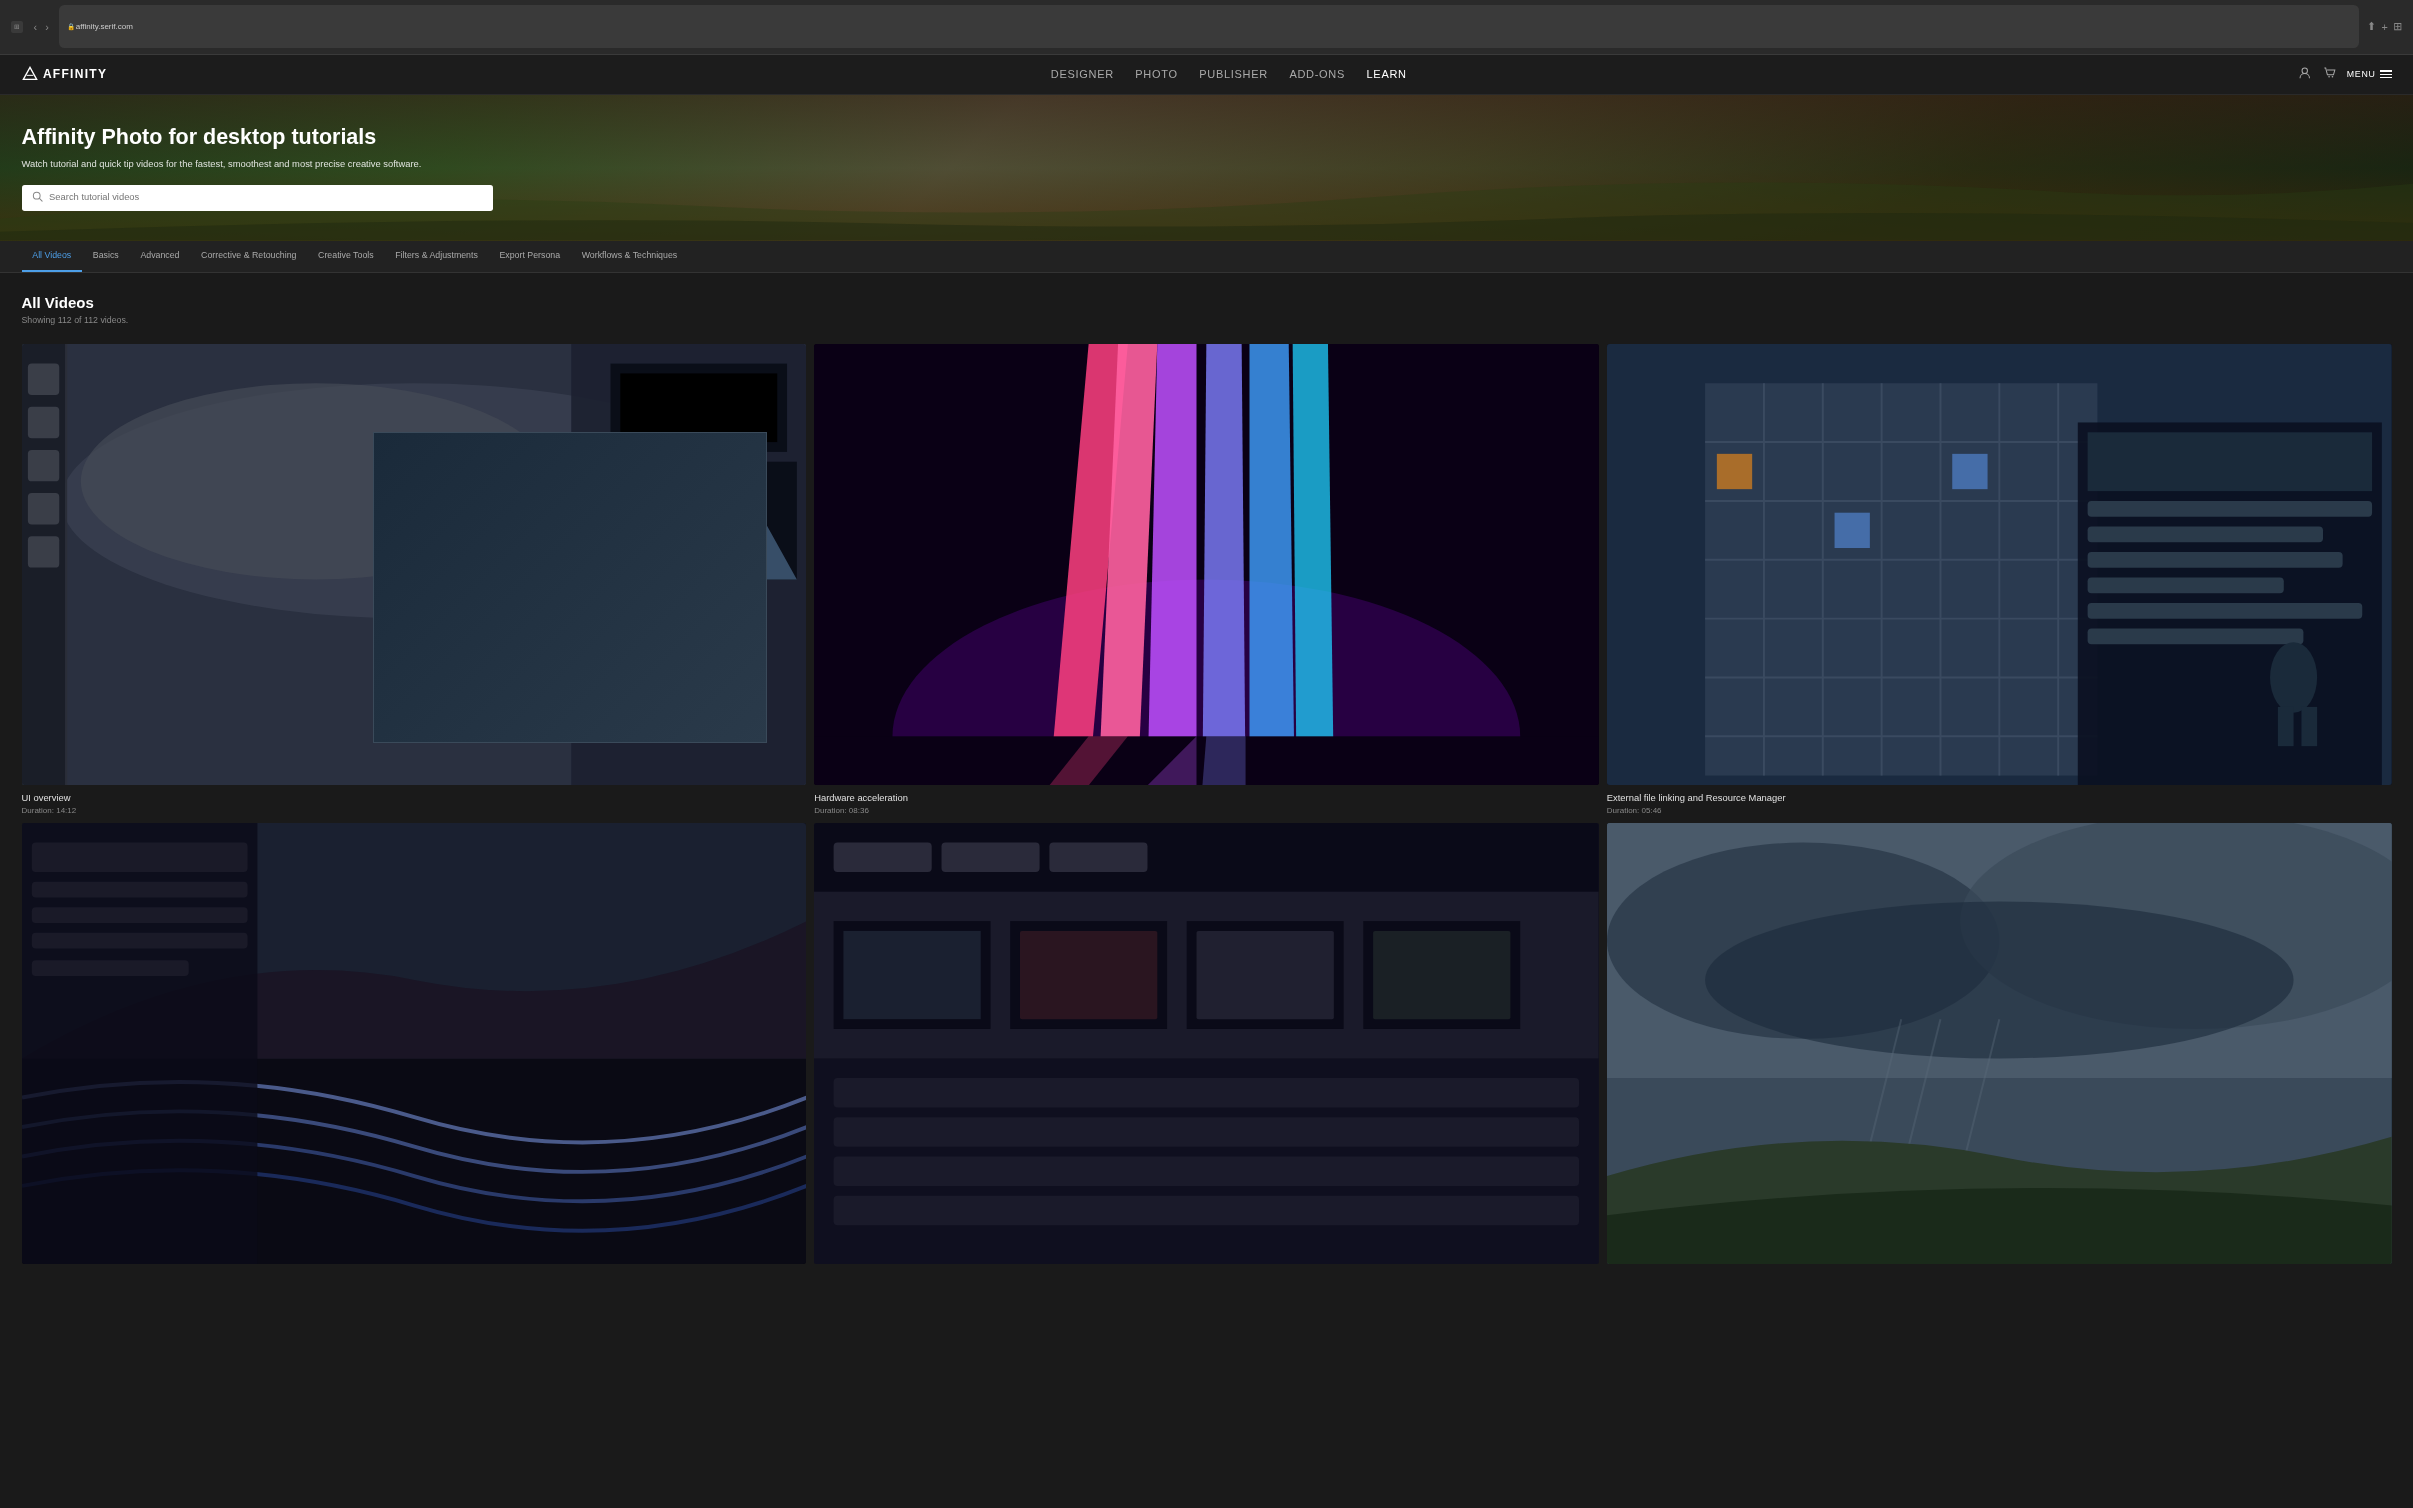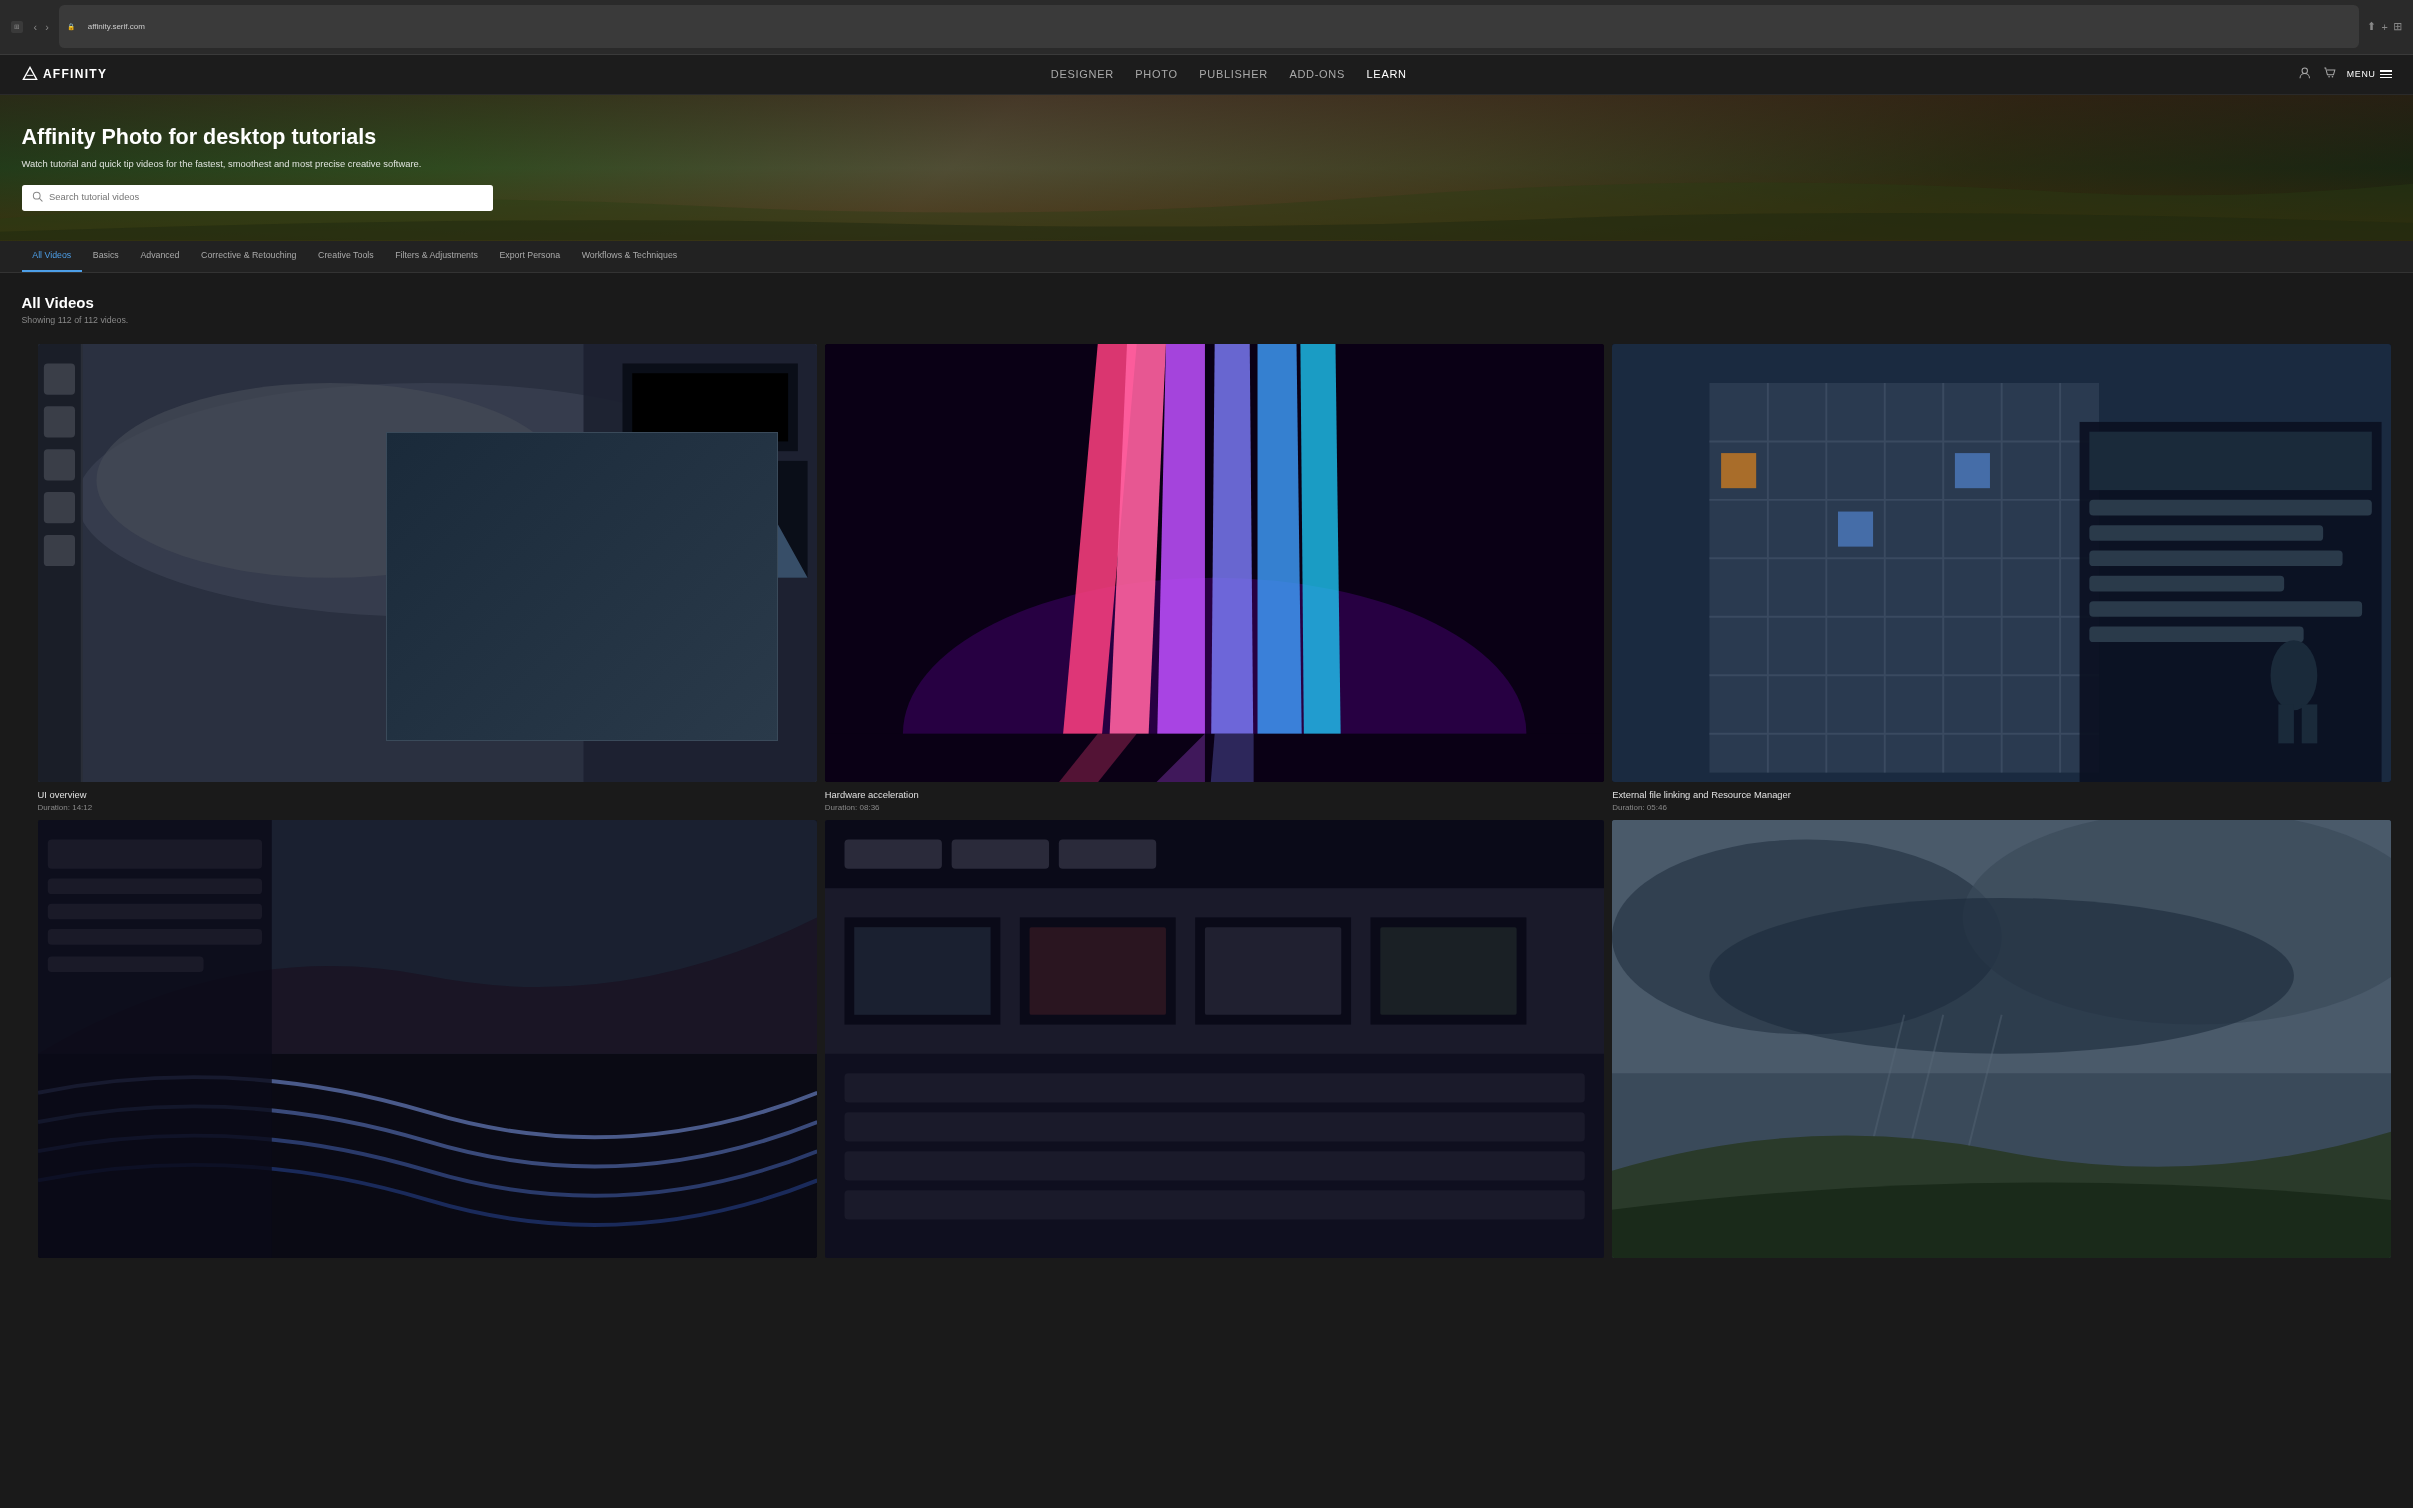--- a/index.html
+++ b/index.html
@@ -17,21 +17,21 @@
     .browser-controls { display: flex; gap: 4px; align-items: center; }
     .nav-arrows { display: flex; gap: 2.7px; color: #888; font-size: 9.4px; }
     .nav-arrow { background: none; border: none; color: #888; cursor: pointer; font-size: 10.8px; padding: 1.3px 2.7px; }
     .address-bar {
       flex: 1;
       background: #3a3a3a;
       border-radius: 5.4px;
       padding: 17px 8px;
       display: flex;
       align-items: center;
-      gap: 12px;
+      gap: 0;
       color: #ccc;
       font-size: 8px;
     }
     .lock-icon { color: #888; font-size: 6.7px; }
     .browser-actions { display: flex; gap: 5.4px; color: #888; font-size: 9.4px; }
     .browser-action-btn { background: none; border: none; color: #888; cursor: pointer; font-size: 10.8px; }
 
     
     .navbar {
       background: #1c1c1c;
@@ -127,21 +127,21 @@
       color: #4d9fe8;
       border-bottom-color: #4d9fe8;
     }
 
     
     .main-content { padding: 21.5px; background: #1a1a1a; min-height: 404px; }
     .section-title { font-size: 15px; font-weight: 600; color: #fff; margin-bottom: 4px; }
     .section-subtitle { font-size: 8.8px; color: #888; margin-bottom: 19px; }
 
     
-    .video-grid { display: grid; grid-template-columns: repeat(3, 1fr); gap: 8px; margin-left: 16px; }
+    .video-grid { display: grid; grid-template-columns: repeat(3, 1fr); gap: 8px; }
     .video-card { cursor: pointer; }
     .video-thumb {
       width: 100%;
       aspect-ratio: 16/9;
       border-radius: 2.7px;
       overflow: hidden;
       margin-bottom: 6.7px;
       background: #333;
       position: relative;
     }

